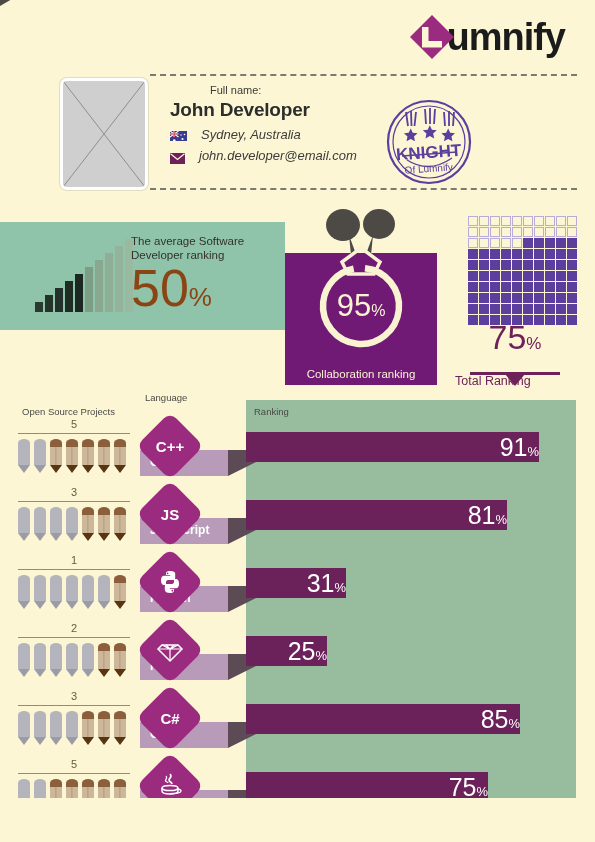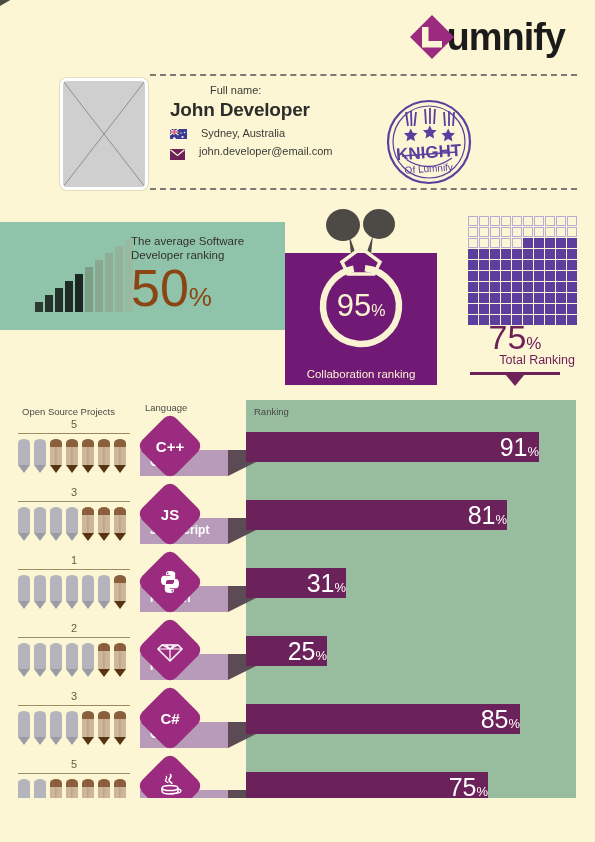--- a/index.html
+++ b/index.html
@@ -64,21 +64,21 @@
     border-radius: 7px;
     box-shadow: 0 0 0 1px #E3DDBE;
     overflow: hidden;
   }
   .photo svg { position: absolute; inset: 0; }
 
   .profile { position: absolute; left: 170px; top: 84px; }
   .fullname-label { font-size: 11px; color: #3B3B39; margin-bottom: 3px; padding-left: 40px; }
   .fullname { font-size: 19px; font-weight: bold; color: #2D2D2B; margin-bottom: 6px; letter-spacing: -0.2px;}
   .inforow { display: flex; align-items: center; margin-top: 6px; }
-  .inforow .txt { font-size: 11px; color: #3B3B39; margin-left: 14px; }
+  .inforow .txt { font-size: 13px; color: #3B3B39; margin-left: 14px; font-style: italic; }
   .flag-icon { width: 17px; height: 12px; position: relative; overflow: hidden; flex: none; }
   .env-icon { width: 15px; height: 11px; position: relative; flex: none; }
 
   
   .stamp { position: absolute; left: 385px; top: 98px; width: 88px; height: 88px; }
 
   
   .avgpanel {
     position: absolute; left: 0; top: 222px;
     width: 285px; height: 108px;
@@ -110,32 +110,32 @@
 
   
   .dotgrid { position: absolute; left: 468px; top: 216px; display: grid;
              grid-template-columns: repeat(10, 10px); grid-auto-rows: 10px; gap: 1px; }
   .cell { width: 10px; height: 10px; }
   .cell.on { background: #5B3E9E; }
   .cell.off { background: #FCF6D4; border: 1.5px solid #B7ACD6; }
   .total-num { position: absolute; left: 455px; top: 318px; width: 120px; text-align: center;
                font-size: 34px; color: #6E2059; font-weight: 300; }
   .total-num .pc { font-size: 17px; }
-  .total-label { position: absolute; left: 455px; top: 353px; width: 120px; text-align: right;
+  .total-label { position: absolute; left: 455px; top: 374px; width: 120px; text-align: left;
                  font-size: 12.5px; color: #6E2059; }
   .total-rule { position: absolute; left: 470px; top: 372px; width: 90px; height: 2.5px; background: #6E2059; }
   .total-caret { position: absolute; left: 505px; top: 374px; width: 0; height: 0;
                  border-left: 10px solid transparent; border-right: 10px solid transparent;
                  border-top: 12px solid #6E2059; }
 
   
   .rankpanel { position: absolute; left: 246px; top: 400px; width: 330px; height: 415px; background: #97BC9E; }
   .rank-hdr { position: absolute; left: 254px; top: 406px; font-size: 9.5px; color: #4A4A46; text-align: right; }
   .osp-hdr { position: absolute; left: 22px; top: 406px; font-size: 9.5px; color: #4A4A46; }
-  .lang-hdr { position: absolute; left: 145px; top: 402px; font-size: 9.5px; color: #4A4A46; }
+  .lang-hdr { position: absolute; left: 145px; top: 392px; font-size: 9.5px; color: #4A4A46; }
 
   .langrow { position: absolute; left: 0; width: 595px; height: 68px; }
   .count-num { position: absolute; left: 18px; width: 112px; text-align: center; top: 0;
                font-size: 11px; color: #6A5A3C; }
   .count-rule { position: absolute; left: 18px; top: 15px; width: 112px; height: 1px; background: #9C8C63; }
   .pencils { position: absolute; left: 18px; top: 21px; display: flex; gap: 4px; }
   .pencil { width: 12px; height: 34px; position: relative; }
 
   .badge { position: absolute; left: 146px; top: 4px; width: 48px; height: 48px;
            background: #9B2B7E; border-radius: 9px; transform: rotate(45deg);

